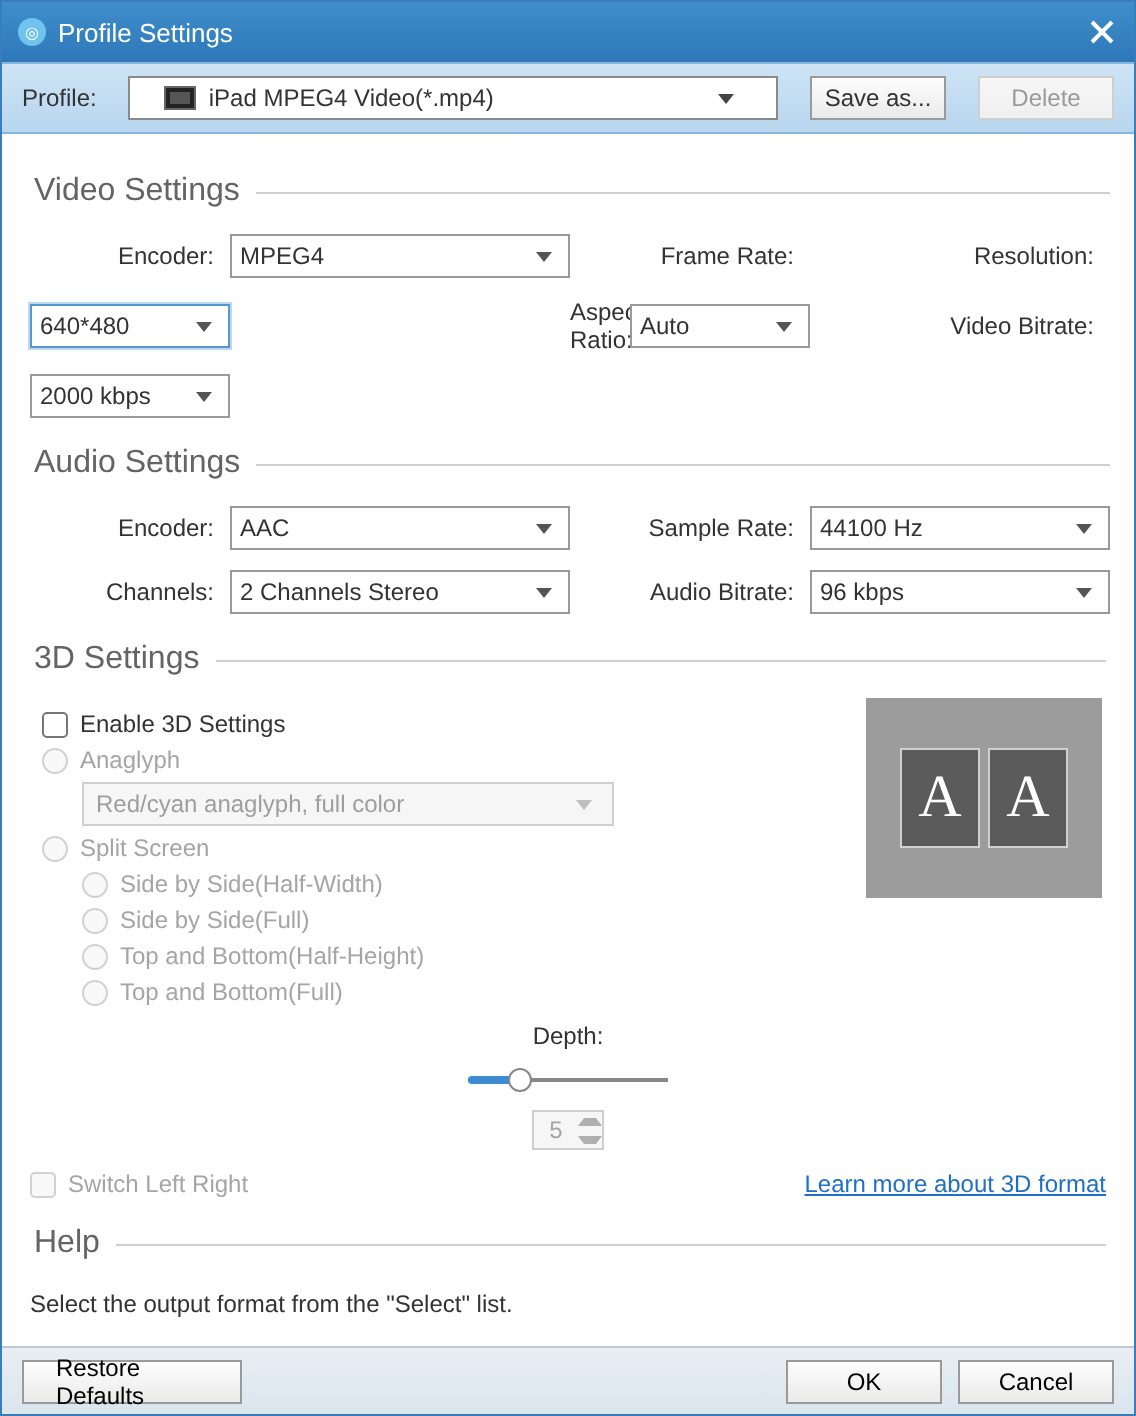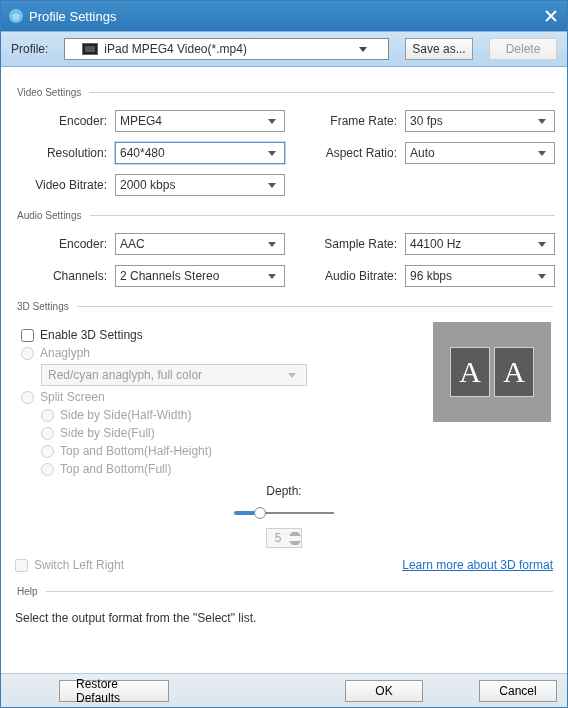--- a/index.html
+++ b/index.html
@@ -17,21 +17,21 @@
   .profile-select .dev-icon{width:16px;height:12px;background:#222;border:1px solid #666; position:relative;}
   .profile-select .dev-icon::after{content:"";position:absolute;inset:2px;background:#555;}
   .profile-select .text{flex:1; white-space:nowrap;overflow:hidden;}
   .dd-arrow{ width:0;height:0;border-left:4px solid transparent;border-right:4px solid transparent;border-top:5px solid #444; margin-right:4px;}
   .btn { height:22px; background:linear-gradient(#fdfdfd,#eaeaea); border:1px solid #9a9a9a; font-size:12px; padding:0 16px; cursor:pointer; display:flex; align-items:center; justify-content:center;}
   .btn.disabled{ color:#9a9a9a; border-color:#cfcfcf; background:linear-gradient(#f7f7f7,#efefef); cursor:default;}
   .profilebar .btn{ width:68px; padding:0;}
 
   .content { flex:1; padding: 10px 14px 4px 14px; overflow:hidden; font-size:12px; color:#333;}
   fieldset{ border:none; border-top:1px solid #d0d0d0; margin:10px 0 14px 0; padding:12px 0 0 0;}
-  fieldset legend{ font-size:10px; color:#646464; padding-right:8px;}
+  fieldset legend{ font-size:16px; color:#646464; padding-right:8px;}
 
   .grid{ display:grid; grid-template-columns: 100px 170px 30px 90px 150px; row-gap:10px; align-items:center;}
   .grid .lbl{ text-align:right; padding-right:8px; color:#333;}
   .select{ height:22px; border:1px solid #9a9a9a; background:#fff; display:flex; align-items:center; padding:0 4px; cursor:pointer;}
   .select .val{flex:1;}
   .select.highlight{ border-color:#5a95d0; box-shadow:0 0 0 1px #bcd9f2;}
   .select .dd-arrow{border-top-color:#555;}
 
   .settings3d { color:#777; position:relative;}
   .settings3d .row{ display:flex; align-items:center; gap:6px; margin:4px 0;}
@@ -55,21 +55,21 @@
   .spinner .arrows{ width:12px; display:flex; flex-direction:column;}
   .spinner .arrows div{flex:1; display:flex;align-items:center;justify-content:center;}
   .tiny-tri-up{width:0;height:0;border-left:3px solid transparent;border-right:3px solid transparent;border-bottom:4px solid #b0b0b0;}
   .tiny-tri-dn{width:0;height:0;border-left:3px solid transparent;border-right:3px solid transparent;border-top:4px solid #b0b0b0;}
   .switch-row{ display:flex; align-items:center; justify-content:space-between; margin-top:10px;}
   .switch-left{ display:flex; align-items:center; gap:6px;}
   .link{ color:#1e70c7; text-decoration:underline; cursor:pointer; font-size:12px;}
 
   .footer{ height:34px; background:linear-gradient(#e8eef3,#dbe5ee); border-top:1px solid #bcc9d4; display:flex; align-items:center; justify-content:space-between; padding:0 10px;}
   .footer .right{ display:flex; gap:8px;}
-  .footer .btn{ width:78px;margin-left:48px;}
+  .footer .btn{ width:78px;}
   .footer .btn.restore{ width:110px;}
 </style>
 </head>
 <body>
 
 <div class="window">
 
   <div class="titlebar">
     <div class="title">
       <span class="circle-icon">◎</span>
@@ -98,24 +98,20 @@
     <fieldset>
       <legend>Video Settings</legend>
       <div class="grid">
         <div class="lbl">Encoder:</div>
         <div class="select">
             <span class="val">MPEG4</span>
             <span class="dd-arrow"></span>
           </div>
         <div></div>
         <div class="lbl">Frame Rate:</div>
-        <div class="select">
-            <span class="val">30 fps</span>
-            <span class="dd-arrow"></span>
-          </div>
 
         <div class="lbl">Resolution:</div>
         <div class="select highlight">
             <span class="val">640*480</span>
             <span class="dd-arrow"></span>
           </div>
         <div></div>
         <div class="lbl">Aspect Ratio:</div>
         <div class="select">
             <span class="val">Auto</span>

